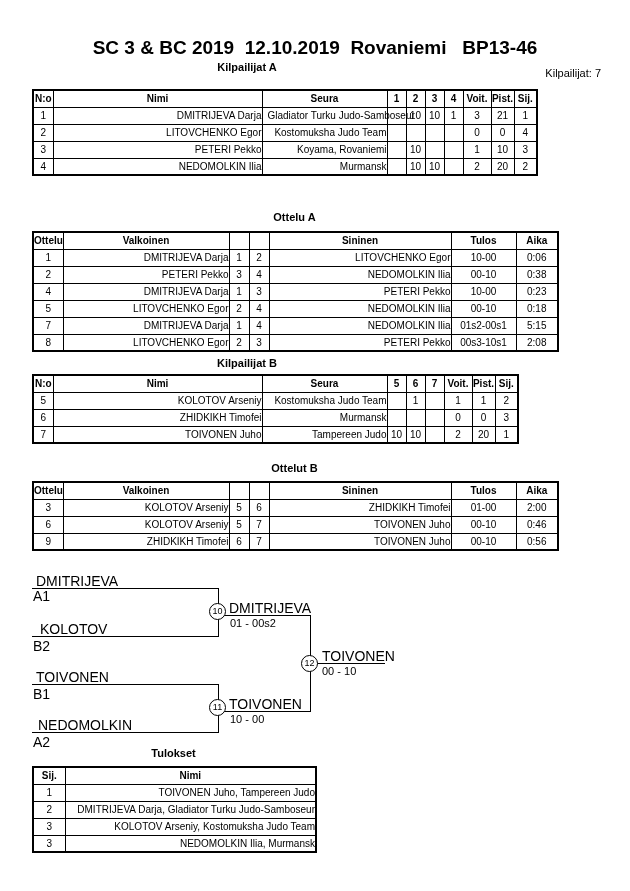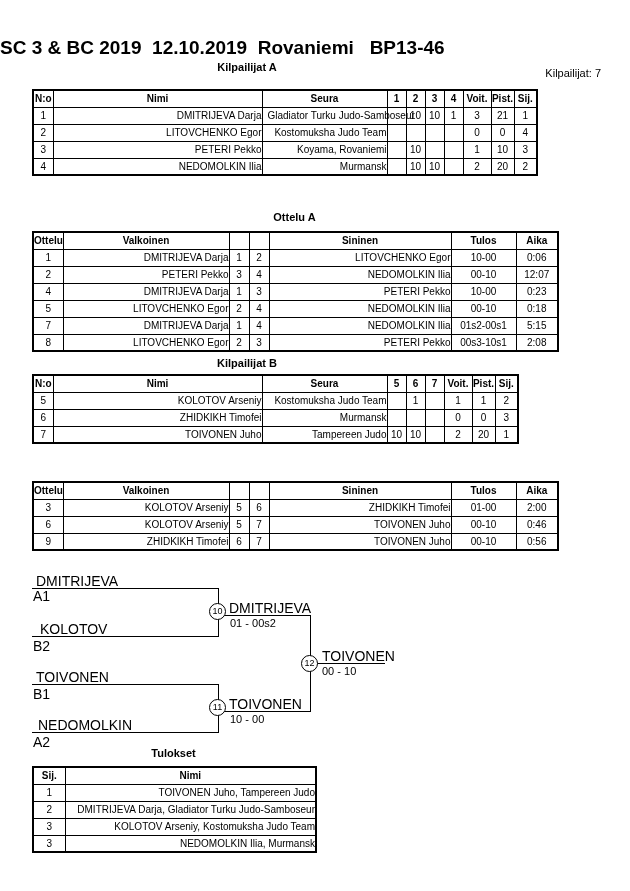--- a/index.html
+++ b/index.html
@@ -1,19 +1,19 @@
 <!DOCTYPE html>
 <html><head>
 <meta charset="utf-8">
 <style>
   *{box-sizing:border-box;margin:0;padding:0}
   html,body{background:#fff}
   .page{position:relative;width:630px;height:891px;background:#fff;color:#000;
         font-family:"Liberation Sans",sans-serif;overflow:hidden}
-  .title{position:absolute;top:37px;left:0;width:100%;text-align:left;
+  .title{position:absolute;top:37px;left:0;width:100%;text-align:center;
          font-size:19px;font-weight:bold;white-space:pre}
   .sec{position:absolute;font-size:11px;font-weight:bold;text-align:center}
   .meta{position:absolute;top:67px;right:29px;font-size:11px}
   table{position:absolute;border-collapse:collapse;table-layout:fixed;
         border:2px solid #000;font-size:10px;background:#fff}
   th,td{border:1px solid #000;height:17px;padding:0;white-space:nowrap;overflow:visible}
   th{font-weight:bold;text-align:center;font-size:10px}
   td.c{text-align:center}
   td.l{text-align:right;padding-left:5px}
   .bracket{position:absolute;top:568px;left:32px;width:420px;height:195px}
@@ -140,21 +140,21 @@
       <td class="c">10-00</td>
       <td class="c">0:06</td>
     </tr>
     <tr>
       <td class="c">2</td>
       <td class="l">PETERI Pekko</td>
       <td class="c">3</td>
       <td class="c">4</td>
       <td class="l">NEDOMOLKIN Ilia</td>
       <td class="c">00-10</td>
-      <td class="c">12:07</td>
+      <td class="c">0:38</td>
     </tr>
     <tr>
       <td class="c">4</td>
       <td class="l">DMITRIJEVA Darja</td>
       <td class="c">1</td>
       <td class="c">3</td>
       <td class="l">PETERI Pekko</td>
       <td class="c">10-00</td>
       <td class="c">0:23</td>
     </tr>
@@ -243,20 +243,21 @@
       <td class="c">10</td>
       <td class="c">10</td>
       <td class="c"></td>
       <td class="c">2</td>
       <td class="c">20</td>
       <td class="c">1</td>
     </tr>
   </tbody>
     </table>
 
+  <div class="sec" style="top:462px;left:32px;width:525px">Ottelut B</div>
 
   <table style="top:481px;left:32px;width:525px">
     <colgroup>
         <col style="width:30px">
         <col style="width:166px">
         <col style="width:20px">
         <col style="width:20px">
         <col style="width:182px">
         <col style="width:65px">
         <col style="width:42px">

